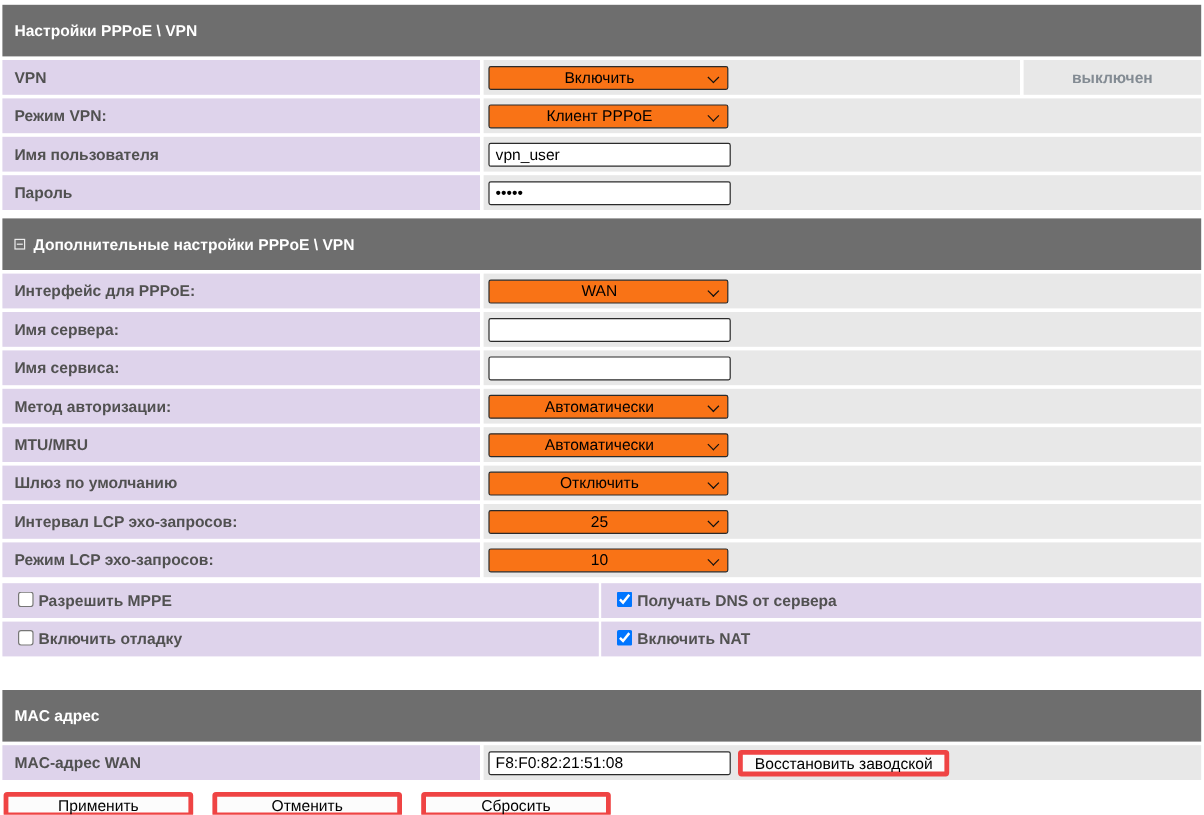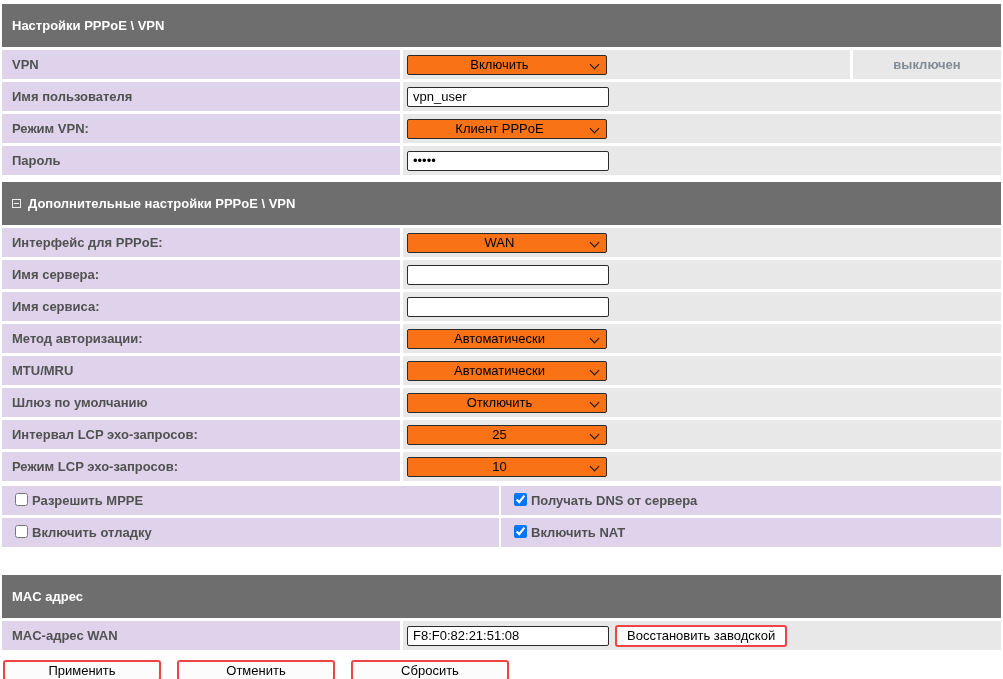--- a/index.html
+++ b/index.html
@@ -96,21 +96,21 @@
     width: 13px; height: 13px;
     margin: 0 4px 2px 0;
     accent-color: #0075ff;
   }
 
   .mac-header { margin-top: 28px; }
 
   .btn {
     height: 22px;
     background: #fcfcfc;
-    border: 2px solid #ef4444;
+    border: 4px solid #ef4444;
     border-radius: 3px;
     font-family: "Liberation Sans", sans-serif;
     font-size: 13px;
     color: #000;
     padding: 0 10px;
     cursor: pointer;
   }
   .restore-btn { margin-left: 6px; height: 22px; }
 
   .footer { margin-top: 10px; display: flex; padding-left: 1px; }
@@ -129,32 +129,32 @@
     <div class="cell-label">VPN</div>
     <div class="cell-field">
       <div class="sel">
         <span>Включить</span>
       </div>
     </div>
     <div class="cell-status">выключен</div>
   </div>
 
   <div class="row">
+    <div class="cell-label">Режим VPN:</div>
+    <div class="cell-field">
+      <div class="sel">
+        <span>Клиент PPPoE</span>
+      </div>
+    </div>
+  </div>
+
+  <div class="row">
     <div class="cell-label">Имя пользователя</div>
     <div class="cell-field">
       <input class="txt" type="text" value="vpn_user" style="">
-    </div>
-  </div>
-
-  <div class="row">
-    <div class="cell-label">Режим VPN:</div>
-    <div class="cell-field">
-      <div class="sel">
-        <span>Клиент PPPoE</span>
-      </div>
     </div>
   </div>
 
   <div class="row">
     <div class="cell-label">Пароль</div>
     <div class="cell-field">
       <input class="txt" type="text" value="•••••" style="">
     </div>
   </div>
 

